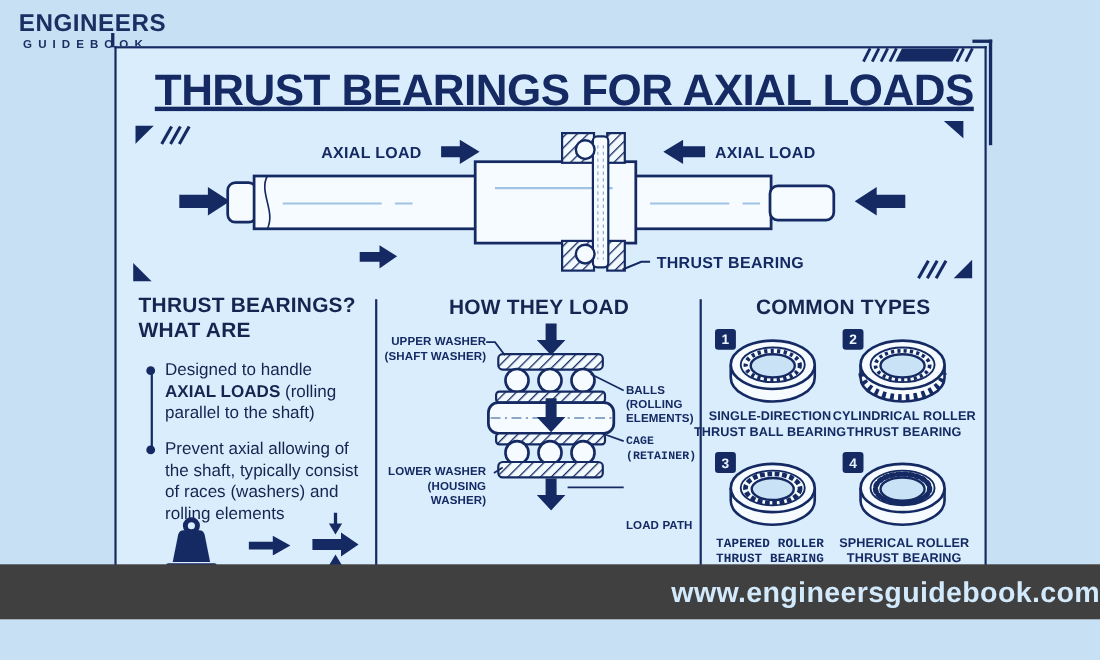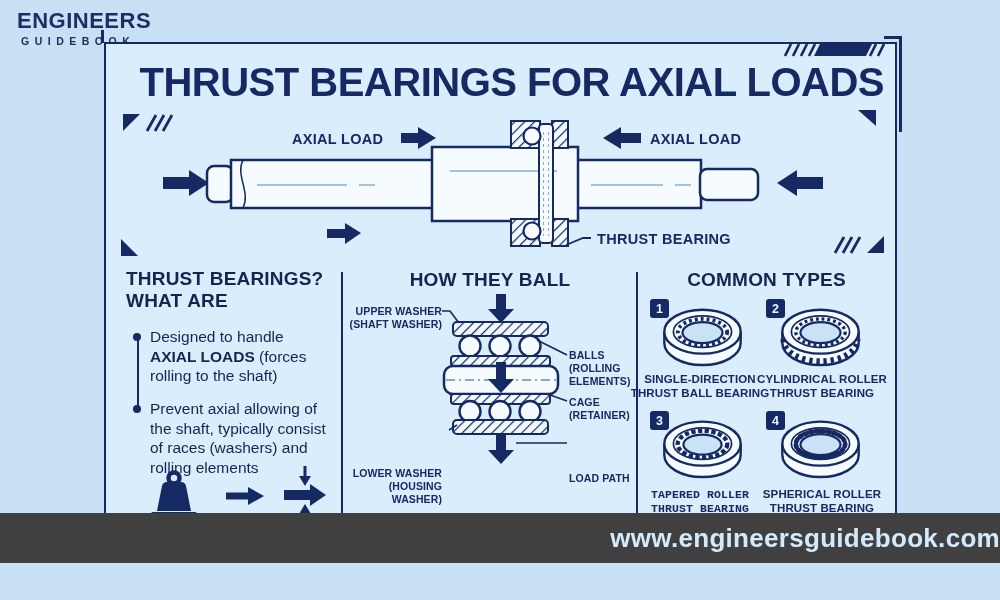--- a/index.html
+++ b/index.html
@@ -8,42 +8,42 @@
   .abs{position:absolute;}
   
   .logo-main{left:17px;top:8px;font-size:22px;font-weight:800;letter-spacing:.5px;color:#1b2f63;}
   .logo-sub{left:21px;top:35px;font-size:10.5px;font-weight:700;letter-spacing:5.5px;color:#1b2f63;}
   
   .panel{left:104px;top:42px;width:789px;height:488px;background:#d9edfd;
     border-top:2.5px solid #152a63;border-left:2.5px solid #152a63;border-right:2.5px solid #152a63;}
   .corner-h{left:884px;top:36px;width:18px;height:2.5px;background:#152a63;}
   .corner-v{left:899px;top:36px;width:2.5px;height:96px;background:#152a63;}
   .corner-tick{left:101px;top:30px;width:2.5px;height:13px;background:#152a63;}
-  .page-title{left:106px;top:60px;width:778px;text-align:right;font-size:40px;font-weight:800;
-    letter-spacing:-0.5px;color:#152a63;white-space:nowrap;}
+  .page-title{left:124px;top:60px;width:778px;text-align:center;font-size:40px;font-weight:800;
+    letter-spacing:-0.5px;color:#152a63;white-space:nowrap;text-decoration:underline;}
   
   .divider{width:2px;background:#152a63;top:272px;height:253px;}
   .div1{left:341px;} .div2{left:636px;}
   
   .col-head{font-size:19px;font-weight:800;color:#14254f;letter-spacing:.2px;line-height:1.18;}
   .h-left{left:126px;top:268px;}
   .h-mid{left:345px;top:269px;width:290px;text-align:center;}
   .h-right{left:640px;top:269px;width:253px;text-align:center;}
   
   .bullet-dot{width:8px;height:8px;border-radius:50%;background:#152a63;}
   .bullet-line{left:136.5px;top:338px;width:2.5px;height:72px;background:#152a63;}
   .btxt{font-size:15.5px;line-height:1.26;color:#14254f;}
   .b1{left:150px;top:327px;width:172px;}
   .b2{left:150px;top:399px;width:182px;}
   
   .mlabel{font-size:10.5px;font-weight:700;color:#152a63;line-height:1.22;letter-spacing:.1px;}
   .lab-upper{left:345px;top:305px;width:97px;text-align:right;}
-  .lab-lower{left:338px;top:423px;width:104px;text-align:right;margin-top:44px;}
+  .lab-lower{left:338px;top:423px;width:104px;text-align:right;}
   .lab-balls{left:569px;top:349px;}
-  .lab-cage{left:569px;top:396px;}
+  .lab-cage{left:569px;top:396px;font-family:Liberation Mono, monospace;}
   .lab-load{left:569px;top:437px;margin-top:35px;}
   .caption{left:339px;top:464px;width:302px;text-align:center;font-size:14.5px;line-height:1.22;color:#14254f;}
   
   .badge{width:19px;height:19px;background:#152a63;color:#eaf5ff;font-size:12.5px;font-weight:700;
     display:flex;align-items:center;justify-content:center;border-radius:3px;}
   .tlabel{font-size:11.5px;font-weight:700;color:#152a63;text-align:center;line-height:1.2;letter-spacing:.1px;}
   .tl1{left:625px;top:373px;width:150px;} .tl2{left:747px;top:373px;width:150px;}
   .tl3{left:625px;top:488px;width:150px;font-family:Liberation Mono, monospace;} .tl4{left:747px;top:488px;width:150px;}
   
   .footer{left:0;top:513px;width:1000px;height:50px;background:#404040;display:flex;align-items:center;justify-content:flex-end;}
@@ -154,40 +154,40 @@
   <div class="abs divider div1"></div>
   <div class="abs divider div2"></div>
 
   <div class="abs col-head h-left">
     <div>THRUST BEARINGS?</div>
     <div>WHAT ARE</div>
   </div>
   <div class="abs bullet-line"></div>
   <div class="abs bullet-dot" style="left:133px;top:333px;"></div>
   <div class="abs bullet-dot" style="left:133px;top:405px;"></div>
-  <div class="abs btxt b1"><span>Designed to handle </span><b>AXIAL LOADS</b><span> (forces rolling to the shaft)</span></div>
+  <div class="abs btxt b1"><span>Designed to handle </span><b>AXIAL LOADS</b><span> (rolling parallel to the shaft)</span></div>
   <div class="abs btxt b2">Prevent axial allowing of the shaft, typically consist of races (washers) and rolling elements</div>
 
   <svg class="abs" style="left:143px;top:468px;" width="62" height="52" viewBox="0 0 62 52">
     <circle cx="31" cy="10" r="5.5" fill="none" stroke="#152a63" stroke-width="4.5"></circle>
     <path d="M14 43 L19 18 Q20 14 24 14 H38 Q42 14 43 18 L48 43 Z" fill="#152a63"></path>
     <rect x="8" y="44" width="46" height="5" rx="2" fill="#152a63"></rect>
   </svg>
   <svg class="abs" style="left:226px;top:487px;" width="40" height="18" viewBox="0 0 40 18">
     <path d="M0 5.5 H22 V0 L38 9 L22 18 V12.5 H0 Z" fill="#152a63"></path>
   </svg>
   <svg class="abs" style="left:282px;top:466px;" width="46" height="58" viewBox="0 0 46 58">
     <line x1="23" y1="0" x2="23" y2="11" stroke="#152a63" stroke-width="3"></line>
     <path d="M17 10 H29 L23 20 Z" fill="#152a63"></path>
     <path d="M2 24 H28 V18 L44 29 L28 40 V34 H2 Z" fill="#152a63"></path>
     <line x1="23" y1="58" x2="23" y2="47" stroke="#152a63" stroke-width="3"></line>
     <path d="M17 48 H29 L23 38 Z" fill="#152a63"></path>
   </svg>
 
-  <div class="abs col-head h-mid">HOW THEY BALL</div>
+  <div class="abs col-head h-mid">HOW THEY LOAD</div>
 
   <svg class="abs" style="left:345px;top:292px;" width="290" height="172" viewBox="0 0 290 172">
     <defs>
       <pattern id="hatchB" width="7" height="7" patternUnits="userSpaceOnUse" patternTransform="rotate(45)">
         <rect width="7" height="7" fill="#f3faff"></rect>
         <line x1="0" y1="0" x2="0" y2="7" stroke="#152a63" stroke-width="2.4"></line>
       </pattern>
     </defs>
     <path d="M151 2 V17 H143 L156 31 L169 17 H161 V2 Z" fill="#152a63"></path>
     <rect x="108" y="30" width="95" height="14" rx="4" fill="url(#hatchB)" stroke="#152a63" stroke-width="2"></rect>

